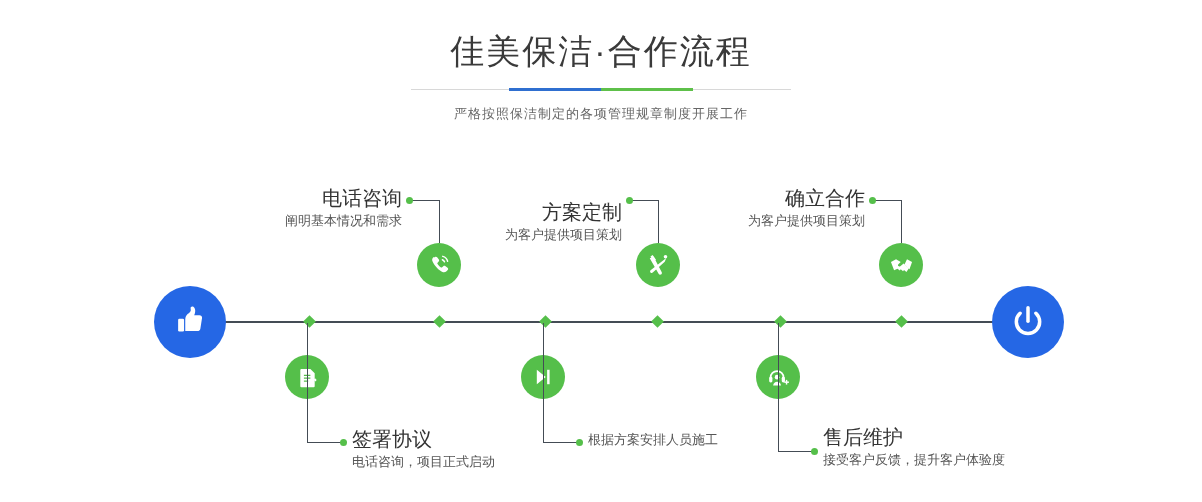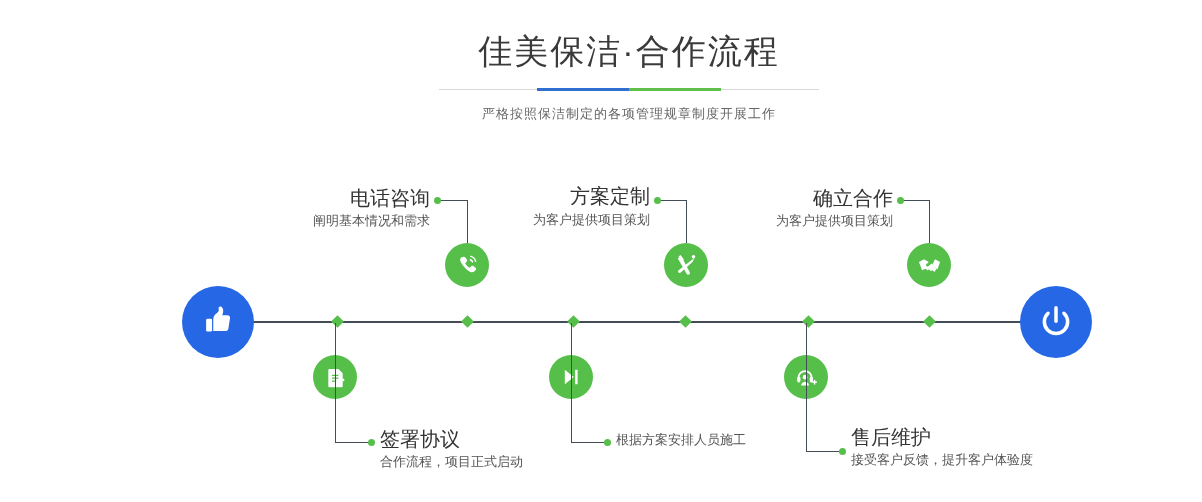--- a/index.html
+++ b/index.html
@@ -10,21 +10,20 @@
   body {
     font-family: "Liberation Sans", sans-serif;
     color: #333;
   }
   #canvas {
     position: relative;
     width: 1102px;
     height: 502px;
     overflow: hidden;
     background: #ffffff;
-    margin-left: 28px;
   }
 
   
   .header {
     position: absolute;
     left: 0;
     top: 28px;
     width: 1202px;
     text-align: center;
   }
@@ -225,37 +224,37 @@
         <path fill="#ffffff" d="M26.5 17.2l2.3 2.3l-1.9 1.9l-2.3-2.3z"></path>
         <path fill="#ffffff" d="M14.8 25.6l-.8 3.6l3.6-.8z"></path>
       </svg>
     </span>
   </div>
   <div class="vline" style="left:307px; top:323px; height:119px;"></div>
   <div class="hline" style="left:307px; top:442px; width:37px;"></div>
   <div class="dot" style="left:340px; top:439px;"></div>
   <div class="lbl left-al" style="left:352px; top:428px;">
     <div class="t">签署协议</div>
-    <div class="d">合作流程，项目正式启动</div>
+    <div class="d">电话咨询，项目正式启动</div>
   </div>
 
   <div class="node" style="left:636px; top:243px;">
     <span>
       <svg width="24" height="24" viewBox="0 0 32 32">
         <path fill="#ffffff" d="M6.5 4.2l3.2-1.4l3.1 7.2l-3.2 1.4z" transform="rotate(-12 9 7)"></path>
         <path fill="#ffffff" d="M5 7l5-2.2L21 25.5c.6 1.2.1 2.6-1.1 3.2c-1.2.5-2.6 0-3.1-1.2z"></path>
         <path fill="#ffffff" d="M27 6.5l-2 5.3l-16 14.3c-.9.8-2.2.7-3-.2c-.8-.9-.7-2.2.1-3z"></path>
         <circle cx="26" cy="5" r="2.4" fill="#ffffff"></circle>
       </svg>
     </span>
   </div>
   <div class="vline" style="left:658px; top:200px; height:43px;"></div>
   <div class="hline" style="left:630px; top:200px; width:29px;"></div>
   <div class="dot" style="left:626px; top:197px;"></div>
-  <div class="lbl right-al" style="left:400px; top:187px; width:222px;font-family:Liberation Mono, monospace;">
+  <div class="lbl right-al" style="left:400px; top:201px; width:222px;">
     <div class="t">方案定制</div>
     <div class="d">为客户提供项目策划</div>
   </div>
 
   <div class="node" style="left:521px; top:355px;">
     <span>
       <svg width="22" height="22" viewBox="0 0 32 32">
         <path fill="#ffffff" d="M7 5.5l13 10.5L7 26.5z"></path>
         <rect x="22" y="5.5" width="3.6" height="21" fill="#ffffff"></rect>
       </svg>

